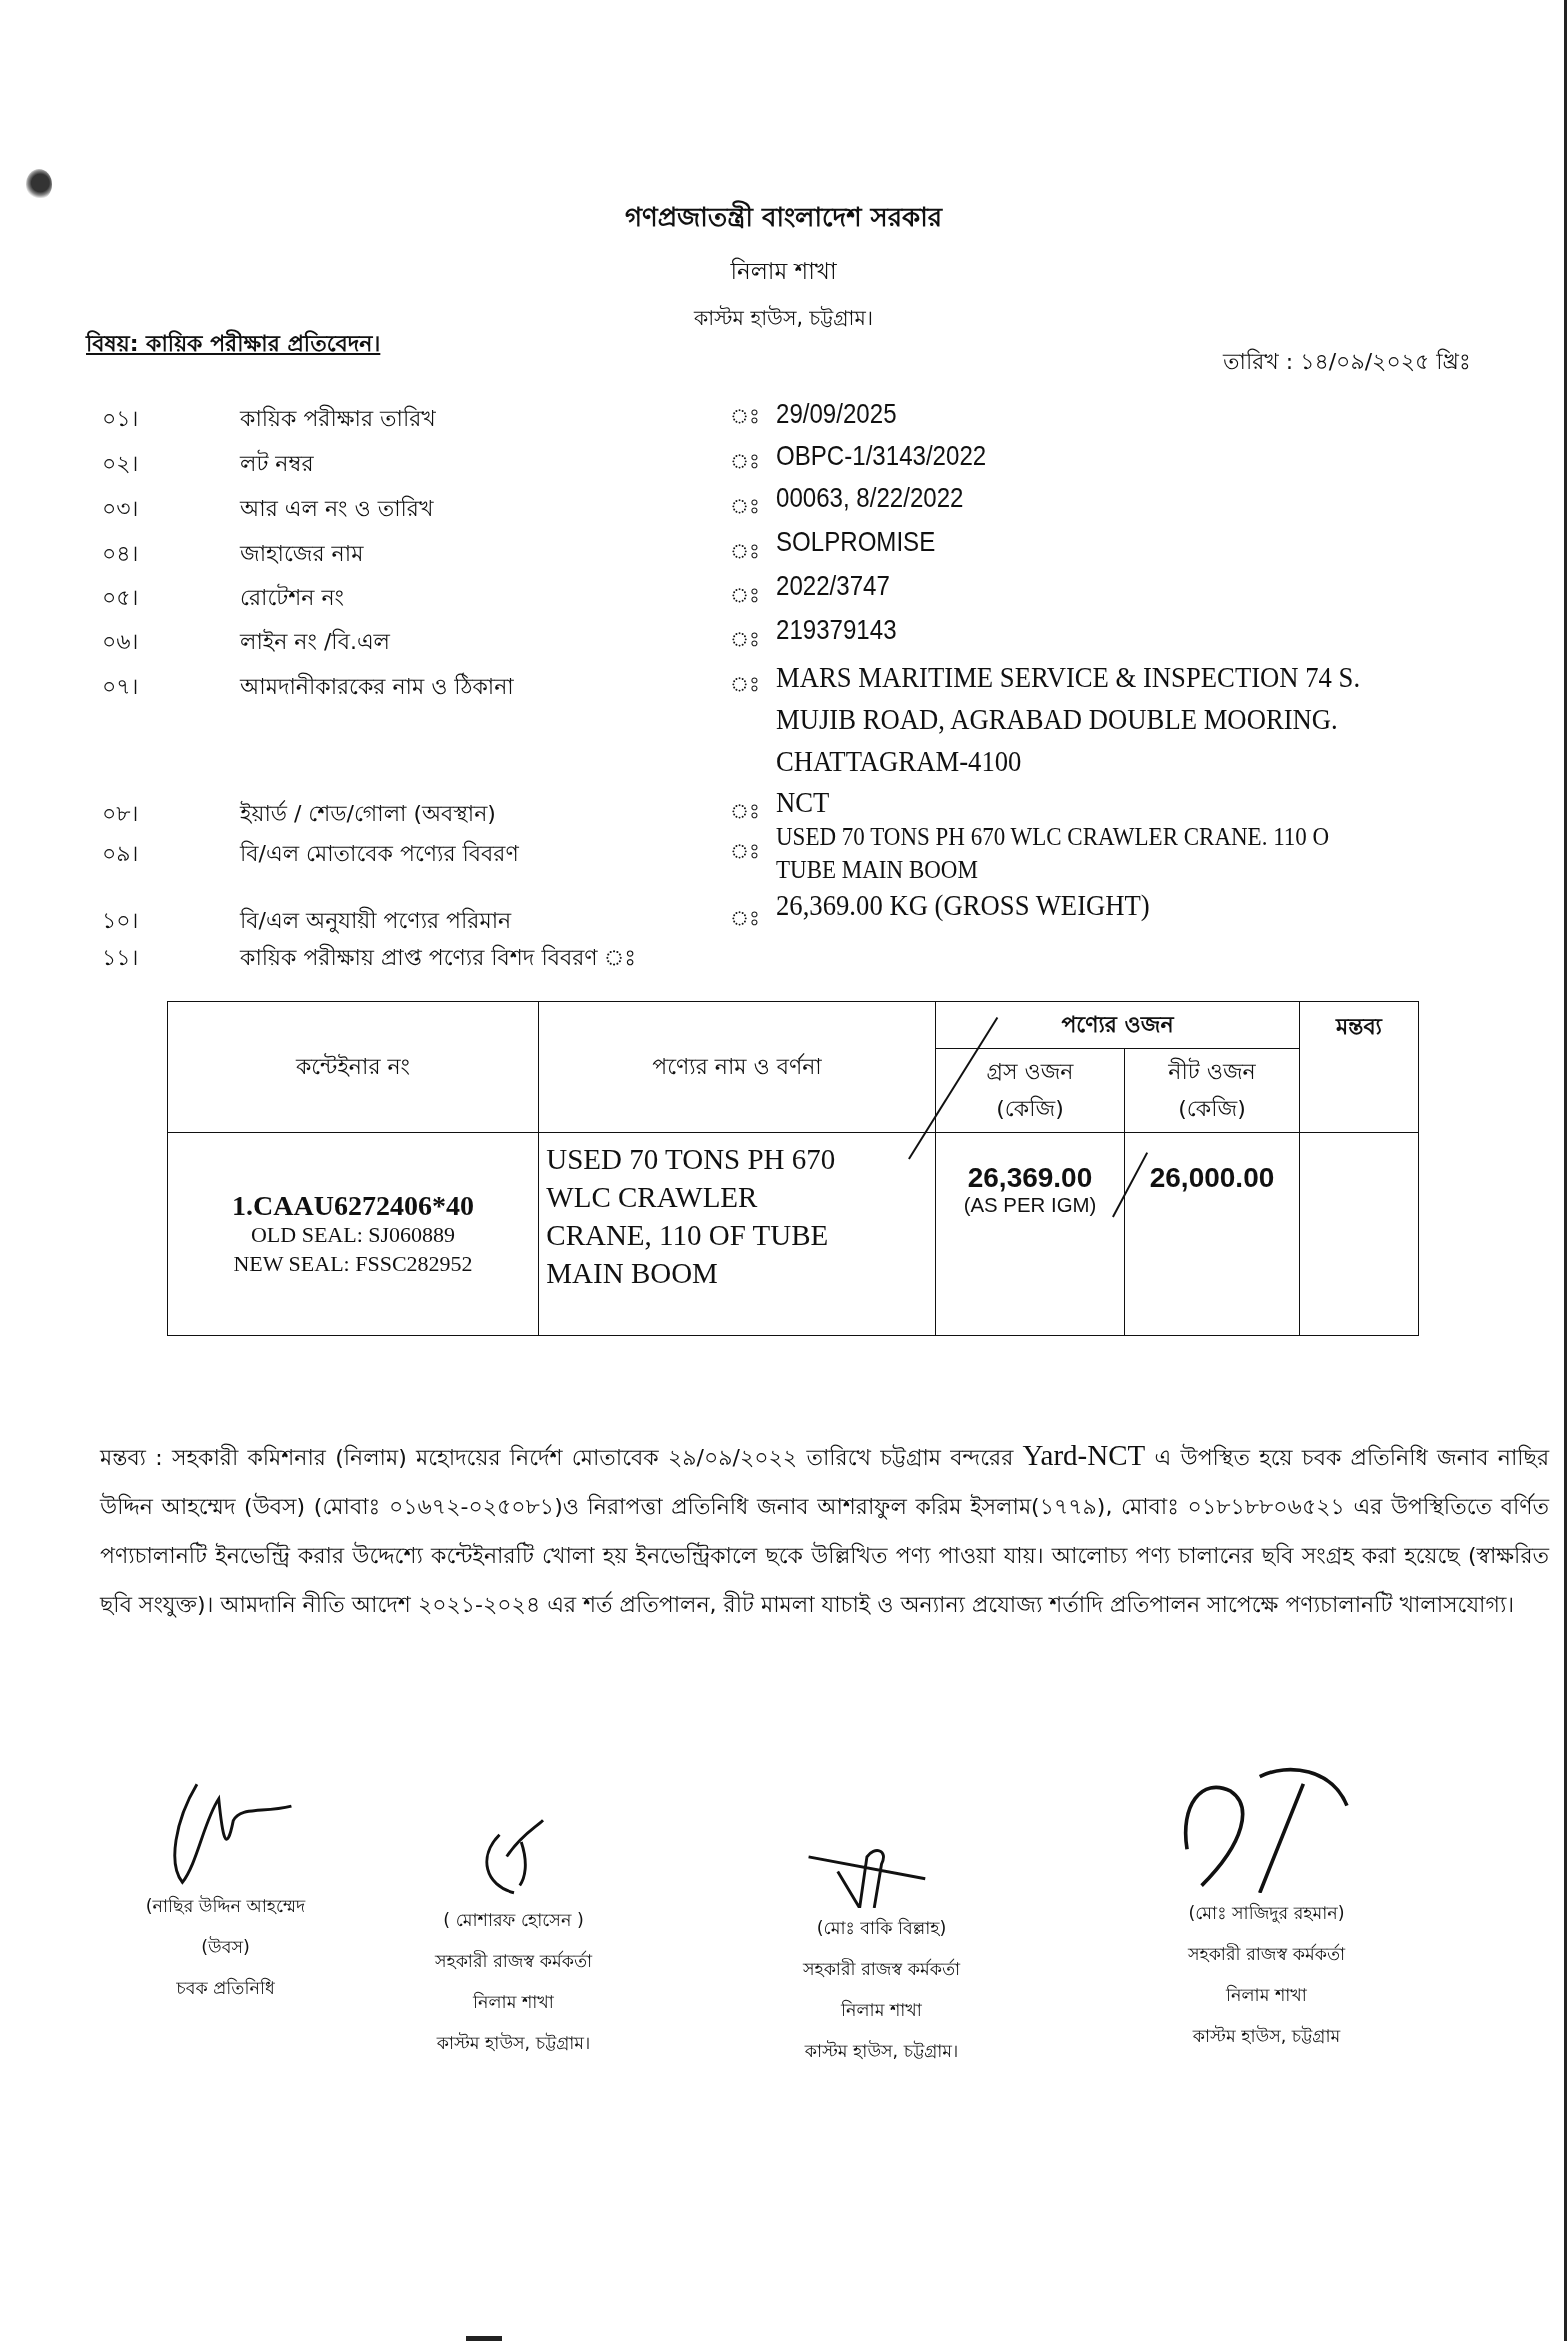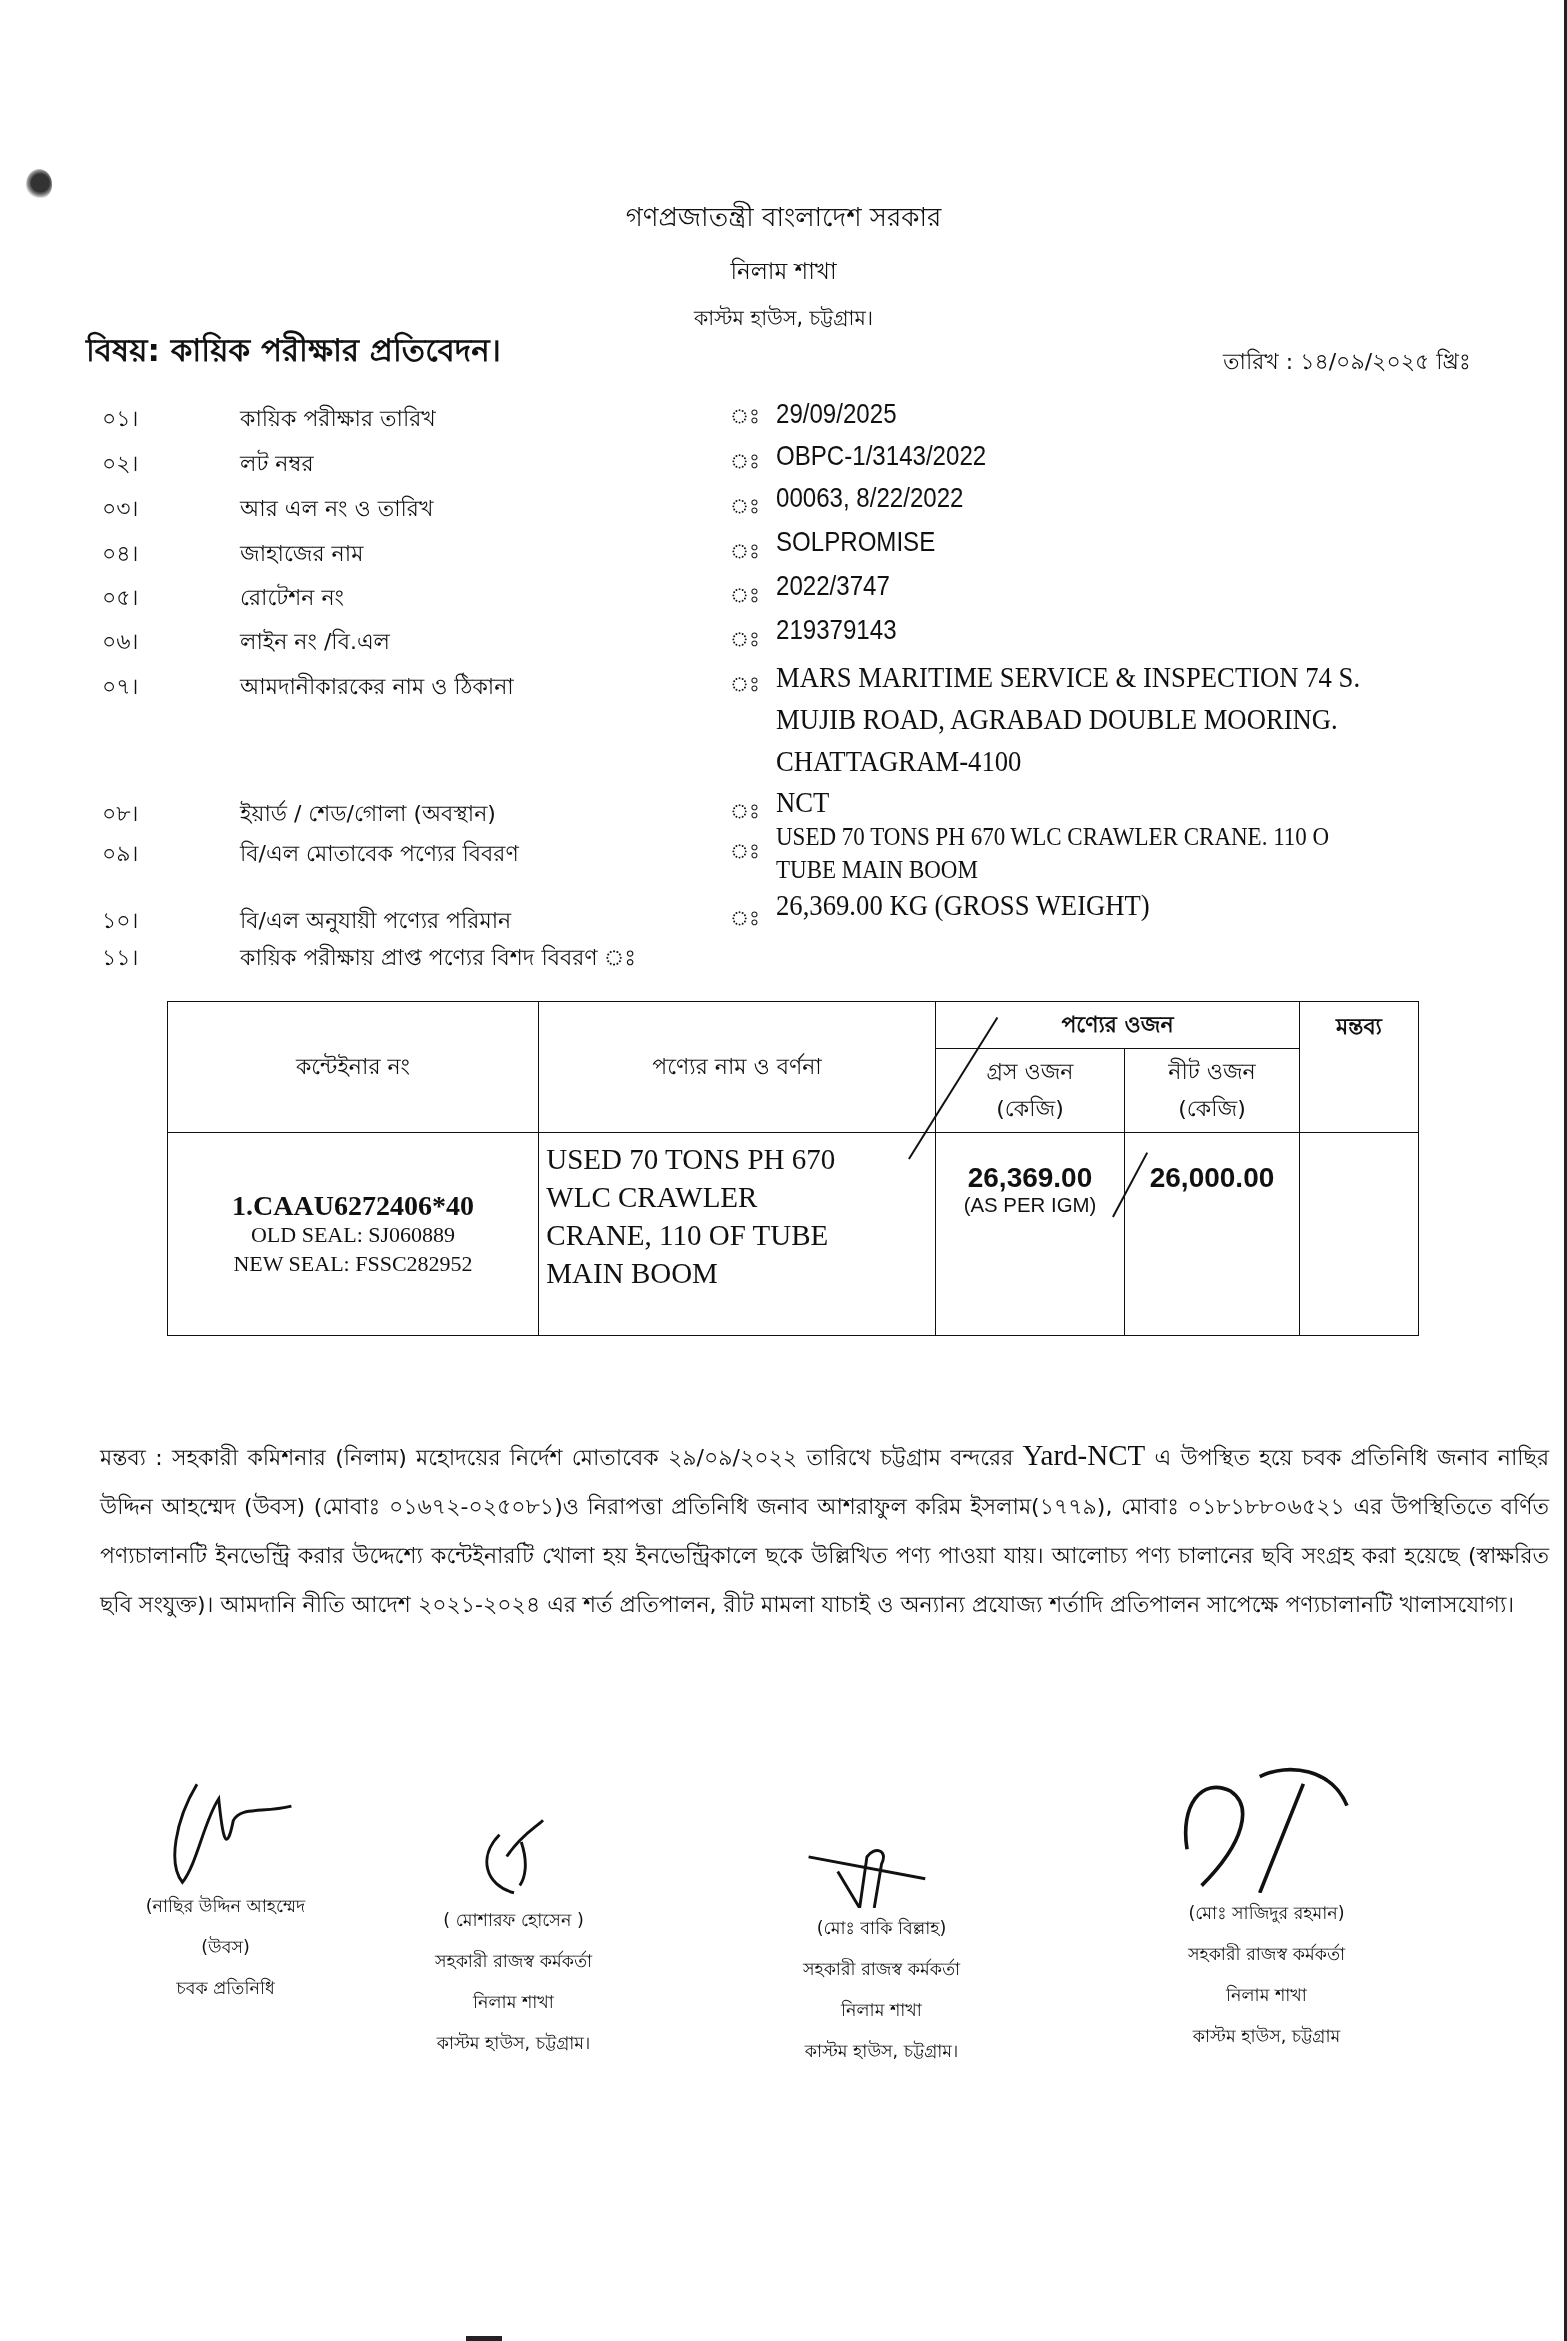--- a/index.html
+++ b/index.html
@@ -8,25 +8,25 @@
     font-family: "DejaVu Sans", sans-serif; color: #111;
   }
   .page { position: absolute; inset: 0; background: #fff; }
   .right-edge { position: absolute; right: 0; top: 0; width: 2.9px; height: 100%; background: #222; }
   .corner-blot {
     position: absolute; left: 26px; top: 169px; width: 26px; height: 31px;
     background: radial-gradient(circle at 55% 45%, #333 0 40%, #888 55%, rgba(255,255,255,0) 70%);
     border-radius: 50%;
   }
   .header { position: absolute; left: 0; right: 0; top: 197px; text-align: center; }
-  .header .l1 { font-size: 26px; font-weight: normal; margin-bottom: 11.7px; }
+  .header .l1 { font-size: 26px; font-weight: bold; margin-bottom: 11.7px; }
   .header .l2 { font-size: 23px; margin-bottom: 11.7px; }
   .header .l3 { font-size: 20.4px; }
 
-  .subject { position: absolute; left: 86px; top: 326px; font-size: 31px; font-weight: bold; }
+  .subject { position: absolute; left: 86px; top: 326px; font-size: 22px; font-weight: bold; text-decoration: underline; }
   .date { position: absolute; left: 1223px; top: 344px; font-size: 22px; }
   .ref { position: absolute; left: 86px; top: 366px; font-size: 22px; }
 
   .fields { position: absolute; left: 0; top: 401px; width: 1567px; }
   .field { position: absolute; left: 0; width: 1567px; }
   .field .num { position: absolute; left: 102px; font-size: 22px; }
   .field .label { position: absolute; left: 240px; font-size: 22px; }
   .field .colon { position: absolute; left: 730px; font-size: 20.4px; }
   .field .value {
     position: absolute; left: 776px; font-size: 28px; width: 743px;

